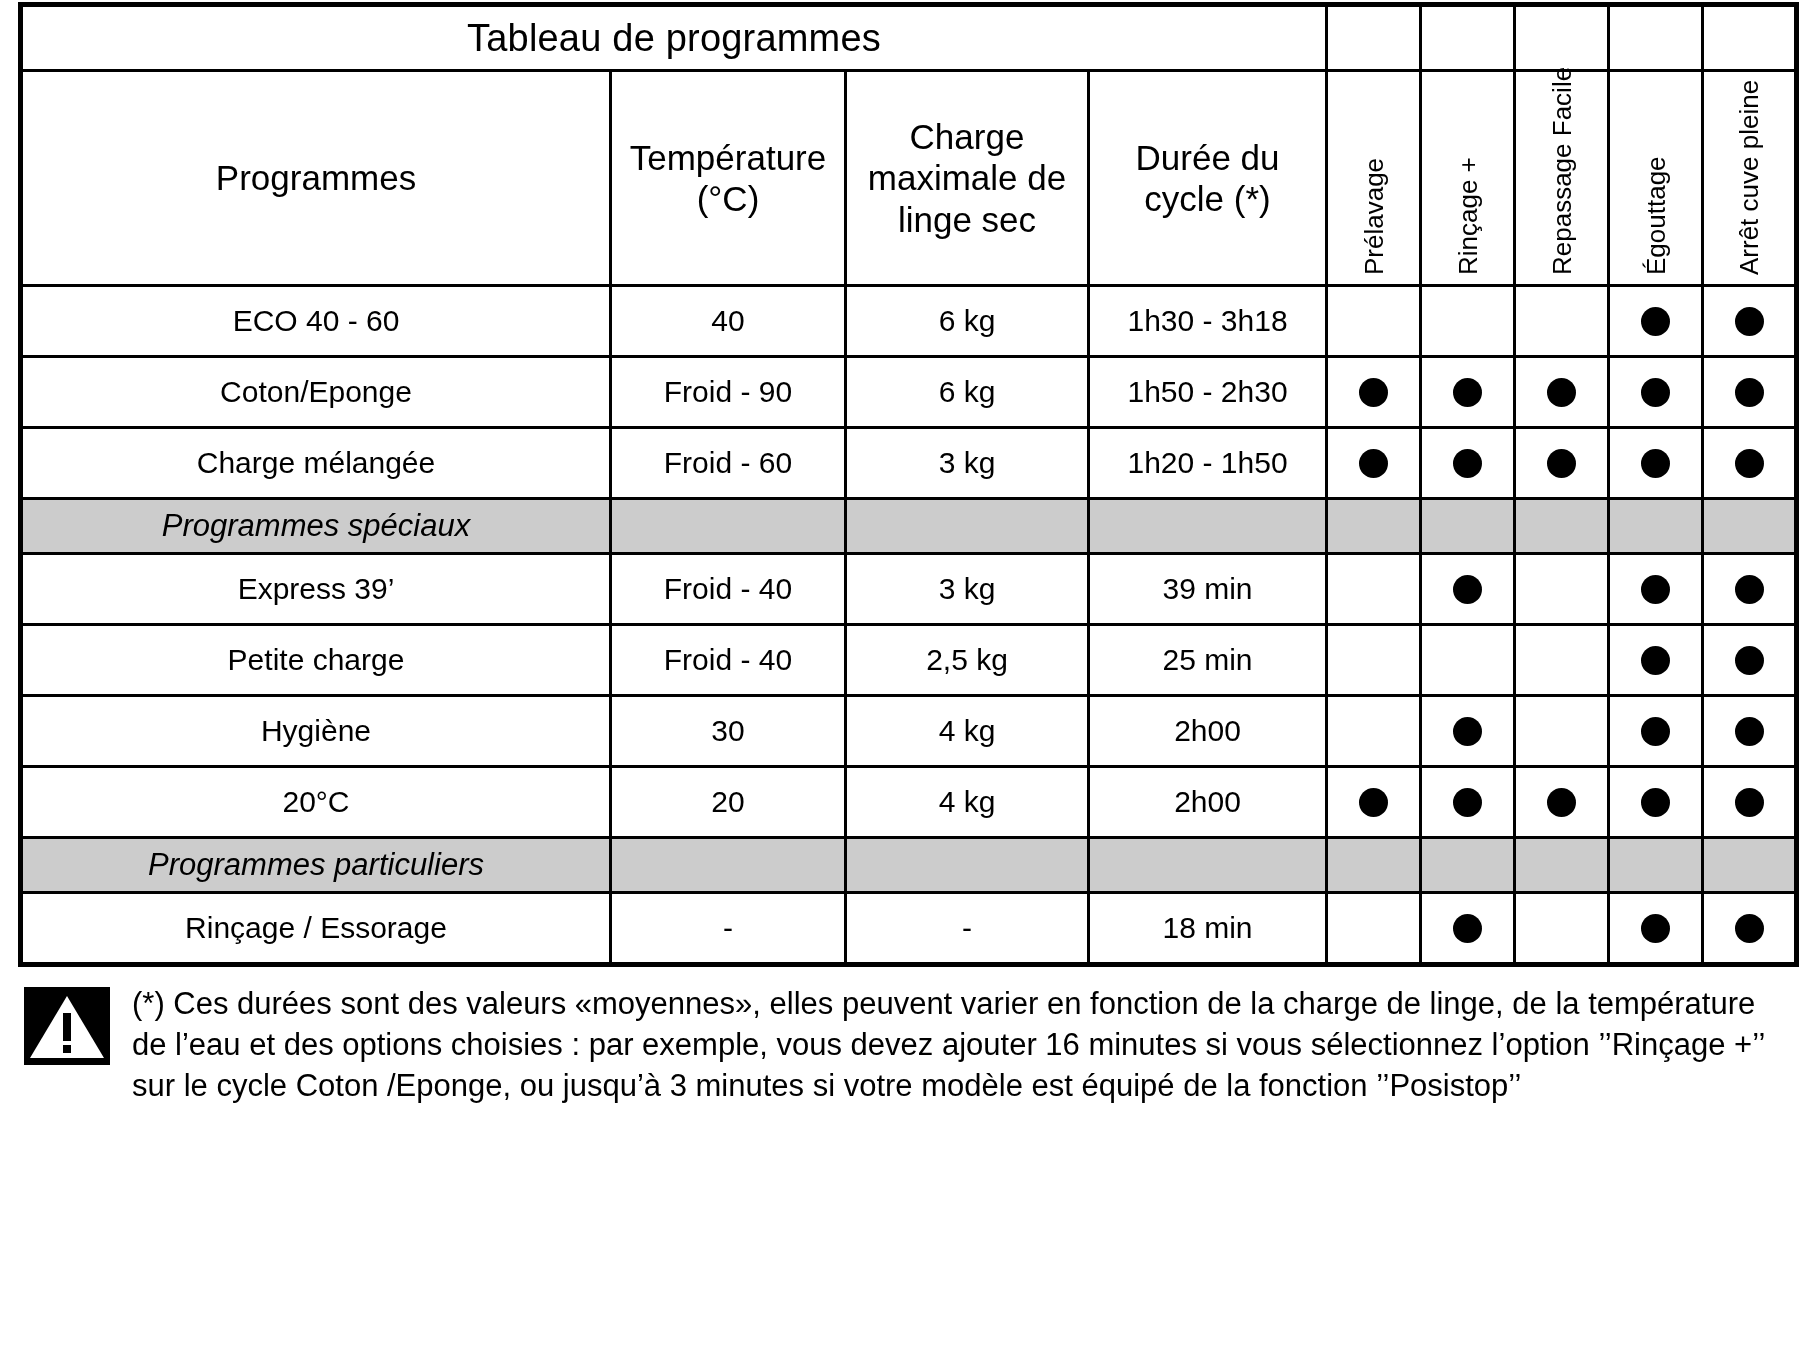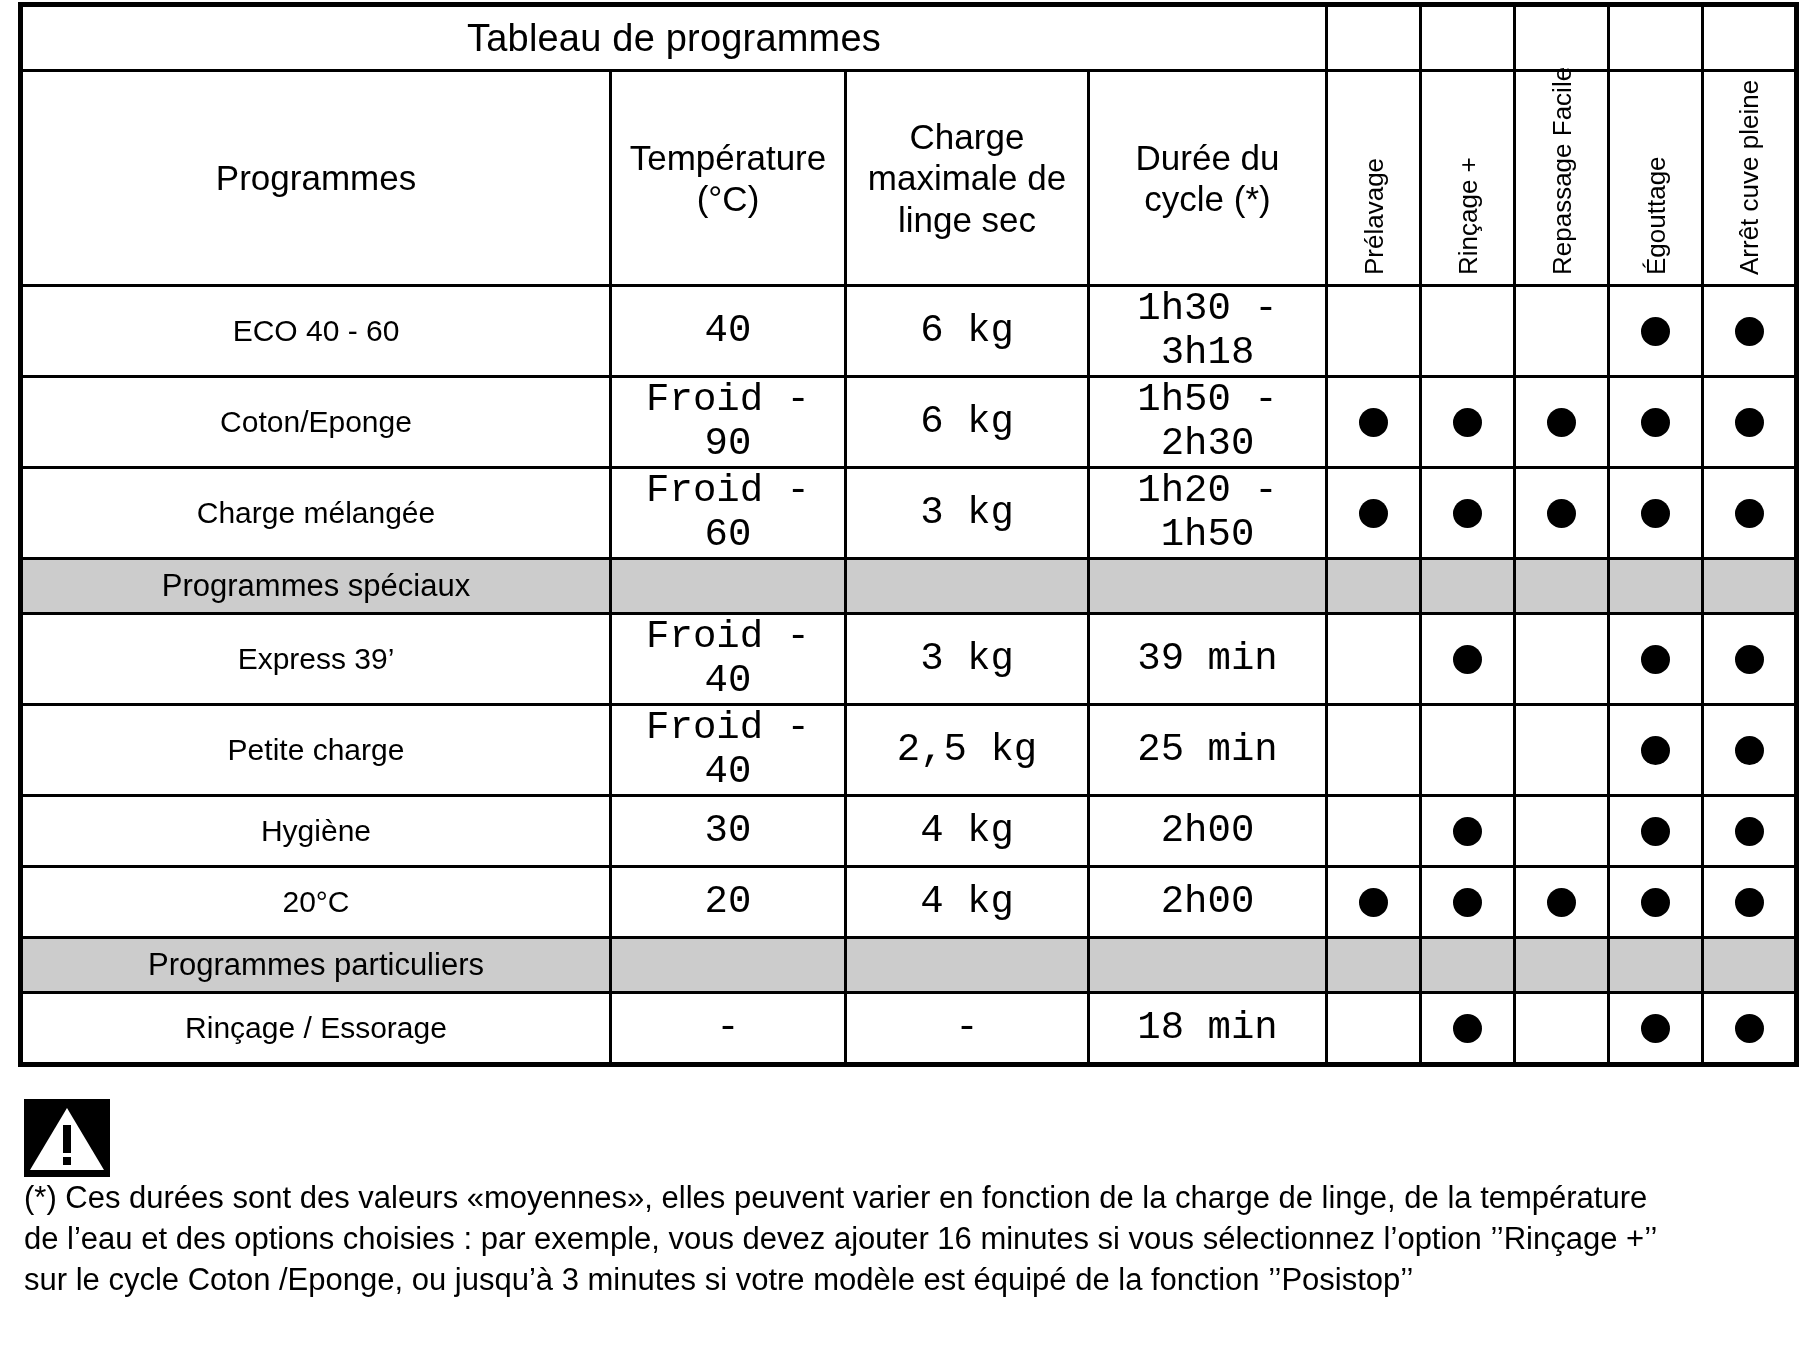--- a/index.html
+++ b/index.html
@@ -80,49 +80,48 @@
   }
 
   
   tr.datarow td { height: 68px; }
   .prog-name {
     text-align: left;
     padding-left: 16px;
     font-size: 30px;
   }
   .val {
-    font-size: 39px;
-    font-family: Liberation Mono, monospace;
+    font-size: 30px;
   }
   .section-cell {
     text-align: left;
     padding-left: 80px;
     font-size: 31px;
     font-weight: bold;
     background: #cccccc;
+    font-style: italic;
   }
   .section-blank { background: #cccccc; }
   tr.sectionrow td { height: 52px; }
 
   .dot {
     display: inline-block;
     width: 29px;
     height: 29px;
     border-radius: 50%;
     background: #000;
     vertical-align: middle;
   }
 
   
   .note {
     display: flex;
     align-items: flex-start;
-    margin-top: 28px;
+    margin-top: 16px;
     padding-left: 6px;
-    flex-direction: column;
   }
   .warn-icon {
     flex: 0 0 auto;
     width: 86px;
     height: 78px;
     margin-right: 22px;
     margin-top: 4px;
   }
   .note-text {
     font-size: 31px;

